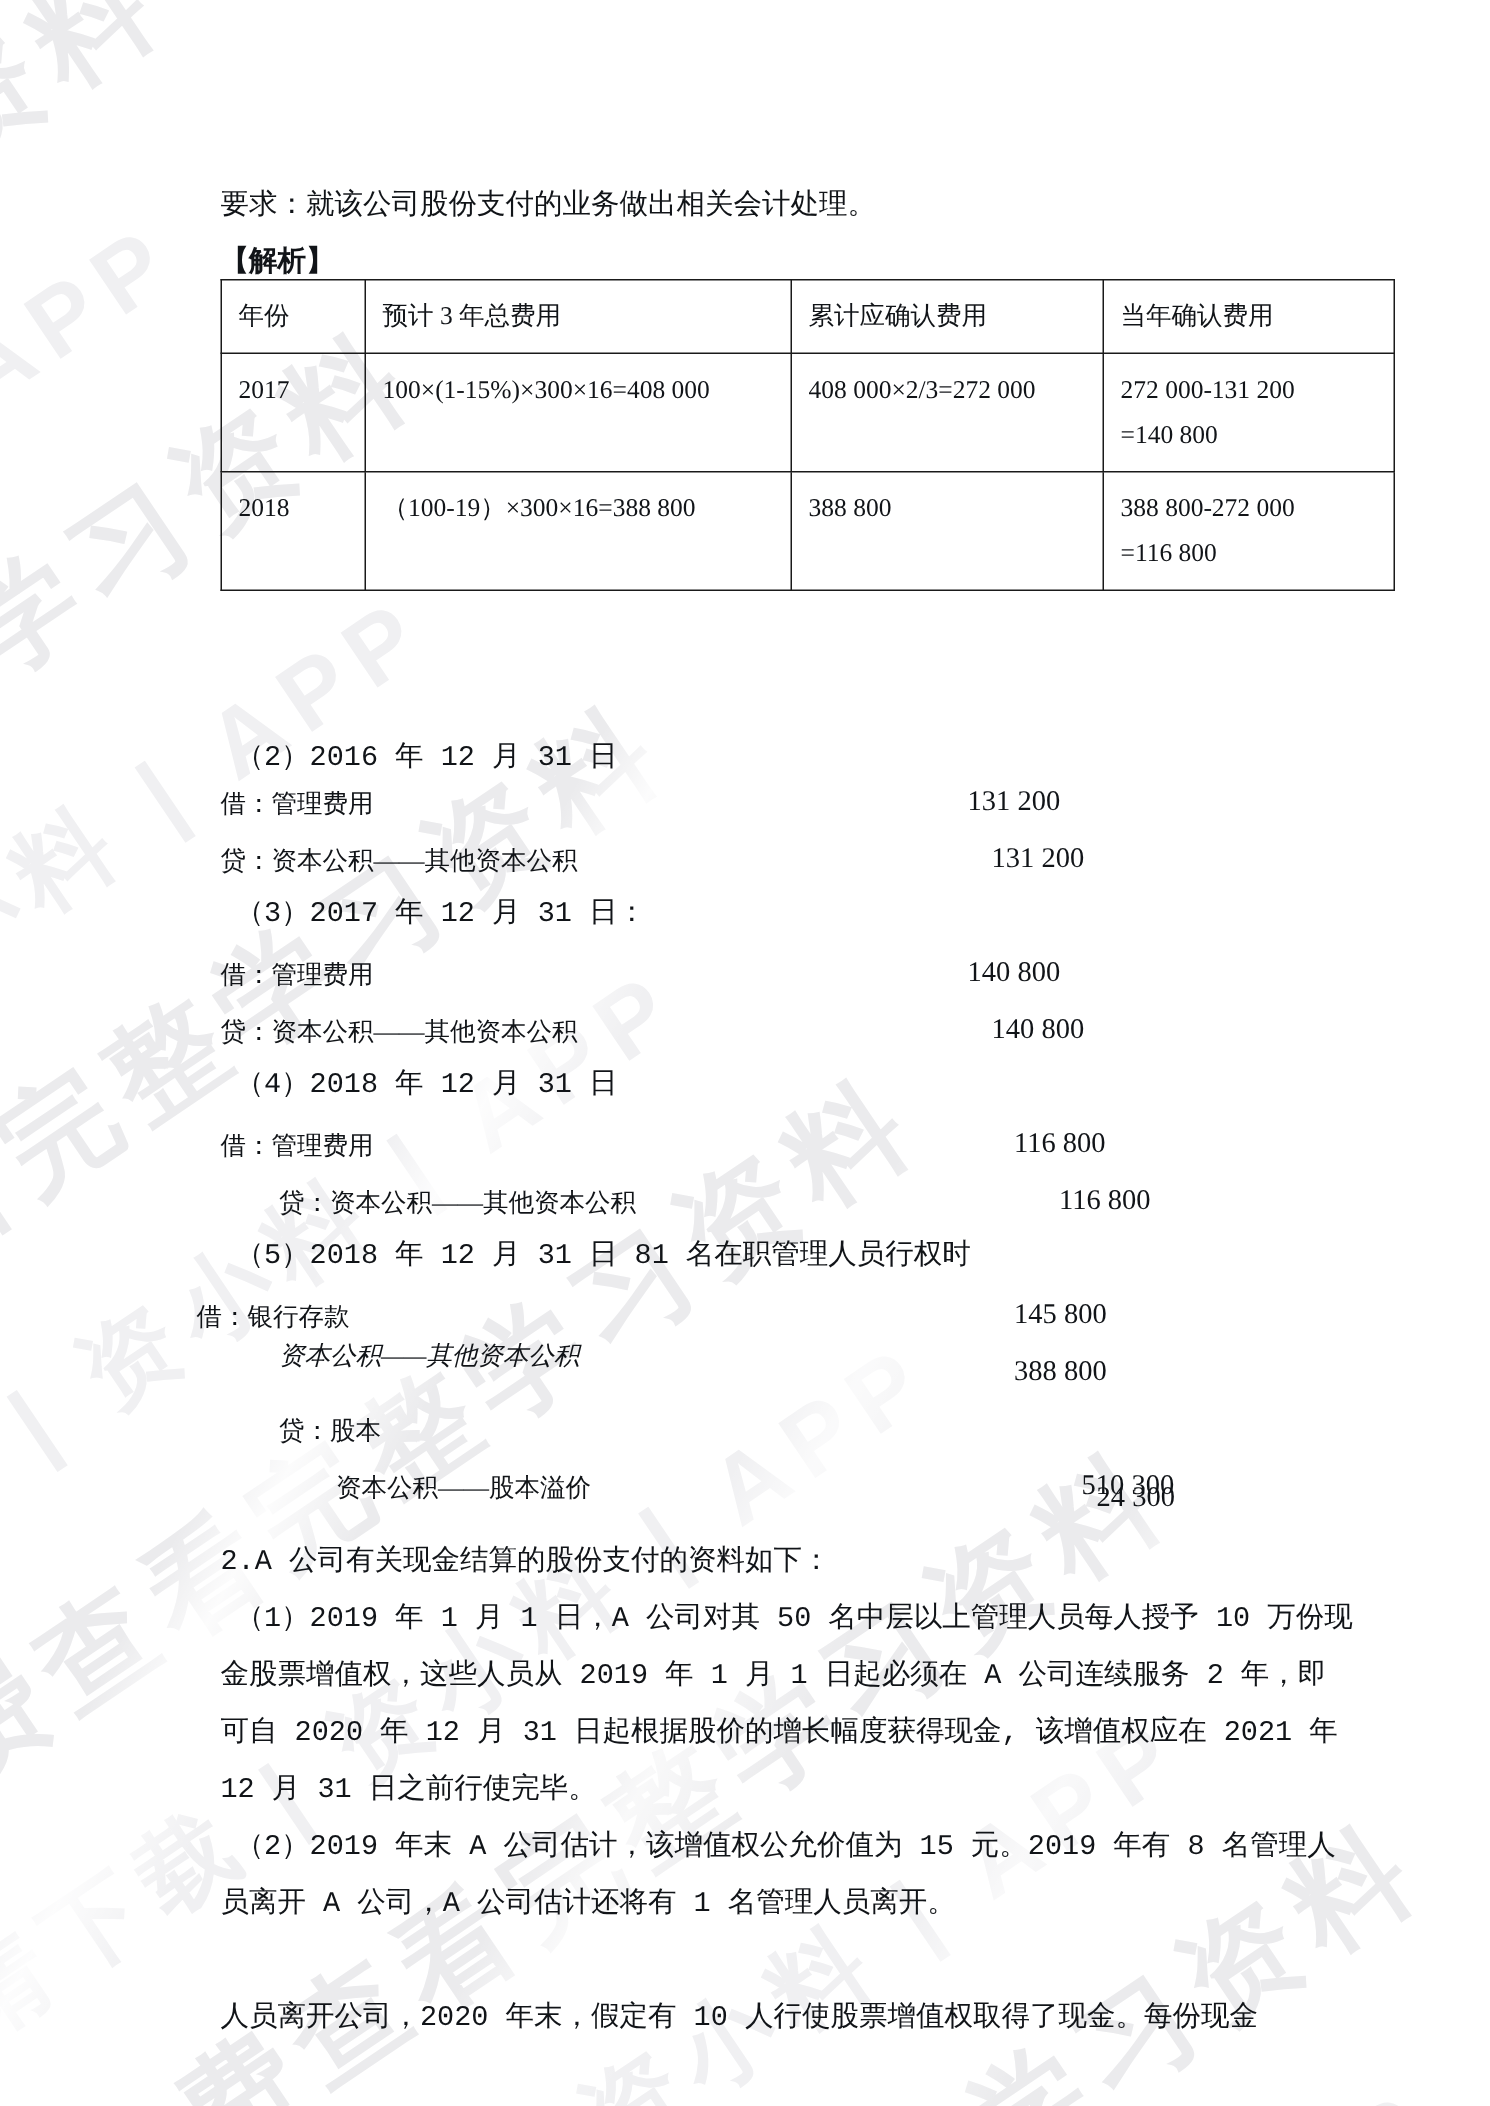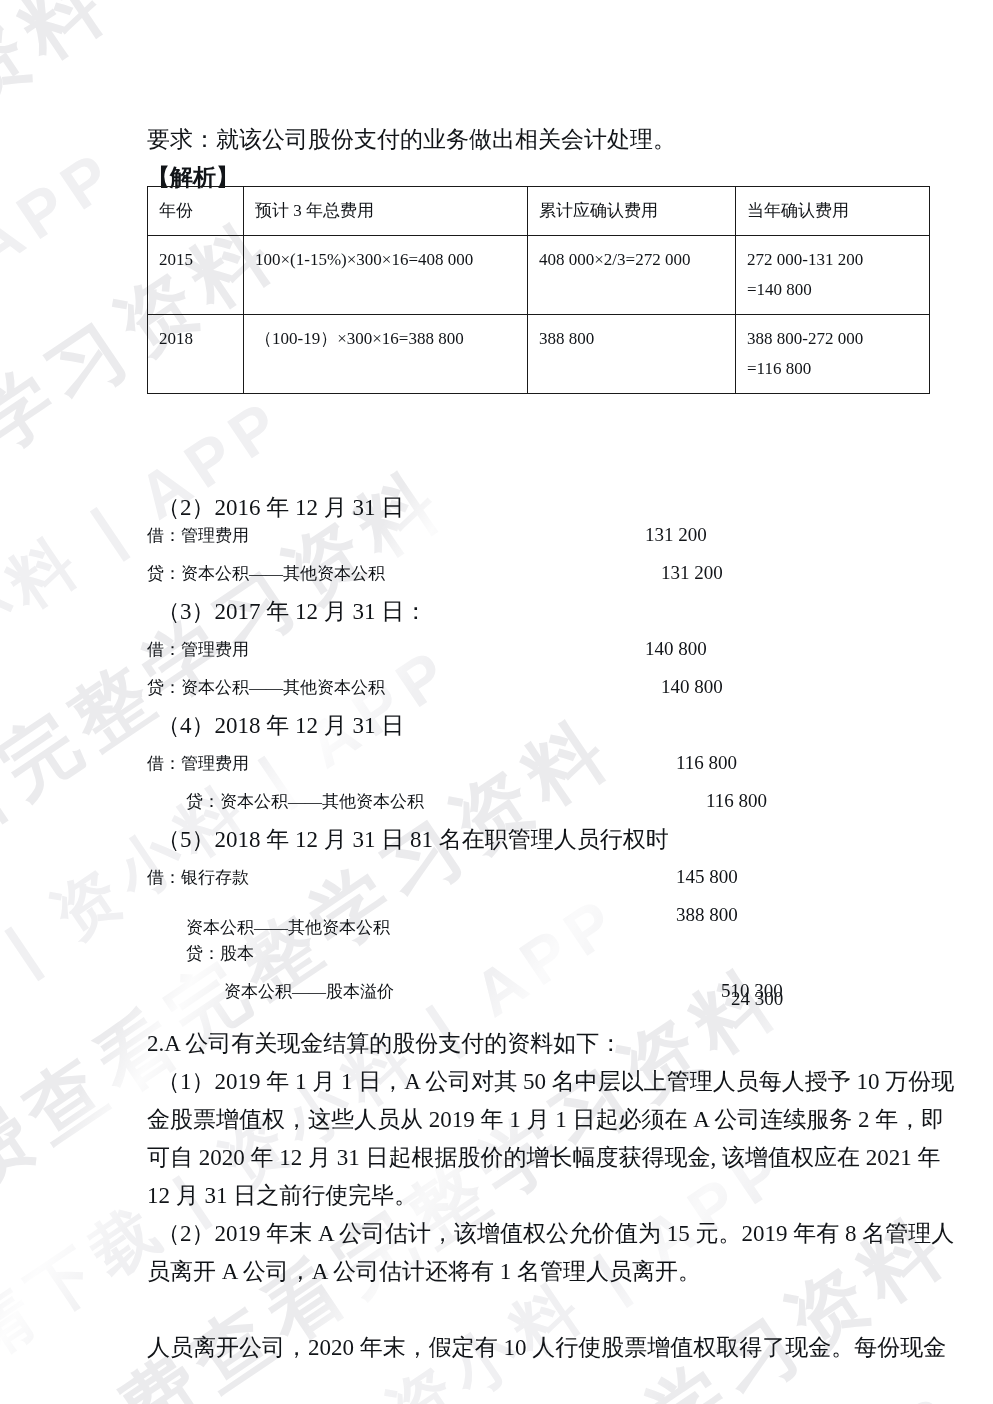--- a/index.html
+++ b/index.html
@@ -56,22 +56,23 @@
   
   #page {
     position: absolute;
     inset: 0;
     z-index: 2;
   }
 
   .line {
     position: absolute;
     white-space: nowrap;
-    font-size: 23px;
+    font-size: 19px;
     line-height: 1;
+    font-family: Liberation Mono, monospace;
   }
 
   
   #calc-table {
     position: absolute;
     left: 147px;
     top: 186px;
     width: 694px;
     border-collapse: collapse;
     table-layout: fixed;
@@ -129,21 +130,21 @@
 
   <table id="calc-table">
     <tbody>
         <tr class="head">
       <td class="c-year">年份</td>
       <td class="c-total">预计 3 年总费用</td>
       <td class="c-cum">累计应确认费用</td>
       <td class="c-cur">当年确认费用</td>
     </tr>
     <tr class="r2017">
-      <td class="c-year">2015</td>
+      <td class="c-year">2017</td>
       <td class="c-total">100×(1-15%)×300×16=408 000</td>
       <td class="c-cum">408 000×2/3=272 000</td>
       <td class="c-cur">
         <span class="cell-l2">272 000-131 200</span>
         <span class="cell-l2">=140 800</span>
       </td>
     </tr>
     <tr class="r2018">
       <td class="c-year">2018</td>
       <td class="c-total">（100-19）×300×16=388 800</td>
@@ -169,23 +170,23 @@
   <div class="entry-label" style="left:147px; top:676px;">贷：资本公积——其他资本公积</div>
   <div class="amount" style="left:661px; top:676px;">140 800</div>
 
   <div class="line" style="left:157px; top:714px;">（4）2018 年 12 月 31 日</div>
   <div class="entry-label" style="left:147px; top:752px;">借：管理费用</div>
   <div class="amount" style="left:676px; top:752px;">116 800</div>
   <div class="entry-label" style="left:186px; top:790px;">贷：资本公积——其他资本公积</div>
   <div class="amount" style="left:706px; top:790px;">116 800</div>
 
   <div class="line" style="left:157px; top:828px;">（5）2018 年 12 月 31 日 81 名在职管理人员行权时</div>
-  <div class="entry-label" style="left:147px; top:866px;">借：银行存款</div>
+  <div class="entry-label" style="left:131px; top:866px;">借：银行存款</div>
   <div class="amount" style="left:676px; top:866px;">145 800</div>
-  <div class="entry-label" style="left:186px; top:916px;">资本公积——其他资本公积</div>
+  <div class="entry-label" style="left:186px; top:892px;font-style:italic;">资本公积——其他资本公积</div>
   <div class="amount" style="left:676px; top:904px;">388 800</div>
   <div class="entry-label" style="left:186px; top:942px;">贷：股本</div>
   <div class="amount" style="left:731px; top:942px;margin-top:46px;">24 300</div>
   <div class="entry-label" style="left:224px; top:980px;">资本公积——股本溢价</div>
   <div class="amount" style="left:721px; top:980px;">510 300</div>
 
   <div class="line" style="left:147px; top:1032px;">2.A 公司有关现金结算的股份支付的资料如下：</div>
 
   <div class="line" style="left:157px; top:1070px;">（1）2019 年 1 月 1 日，A 公司对其 50 名中层以上管理人员每人授予 10 万份现</div>
   <div class="line" style="left:147px; top:1108px;">金股票增值权，这些人员从 2019 年 1 月 1 日起必须在 A 公司连续服务 2 年，即</div>

